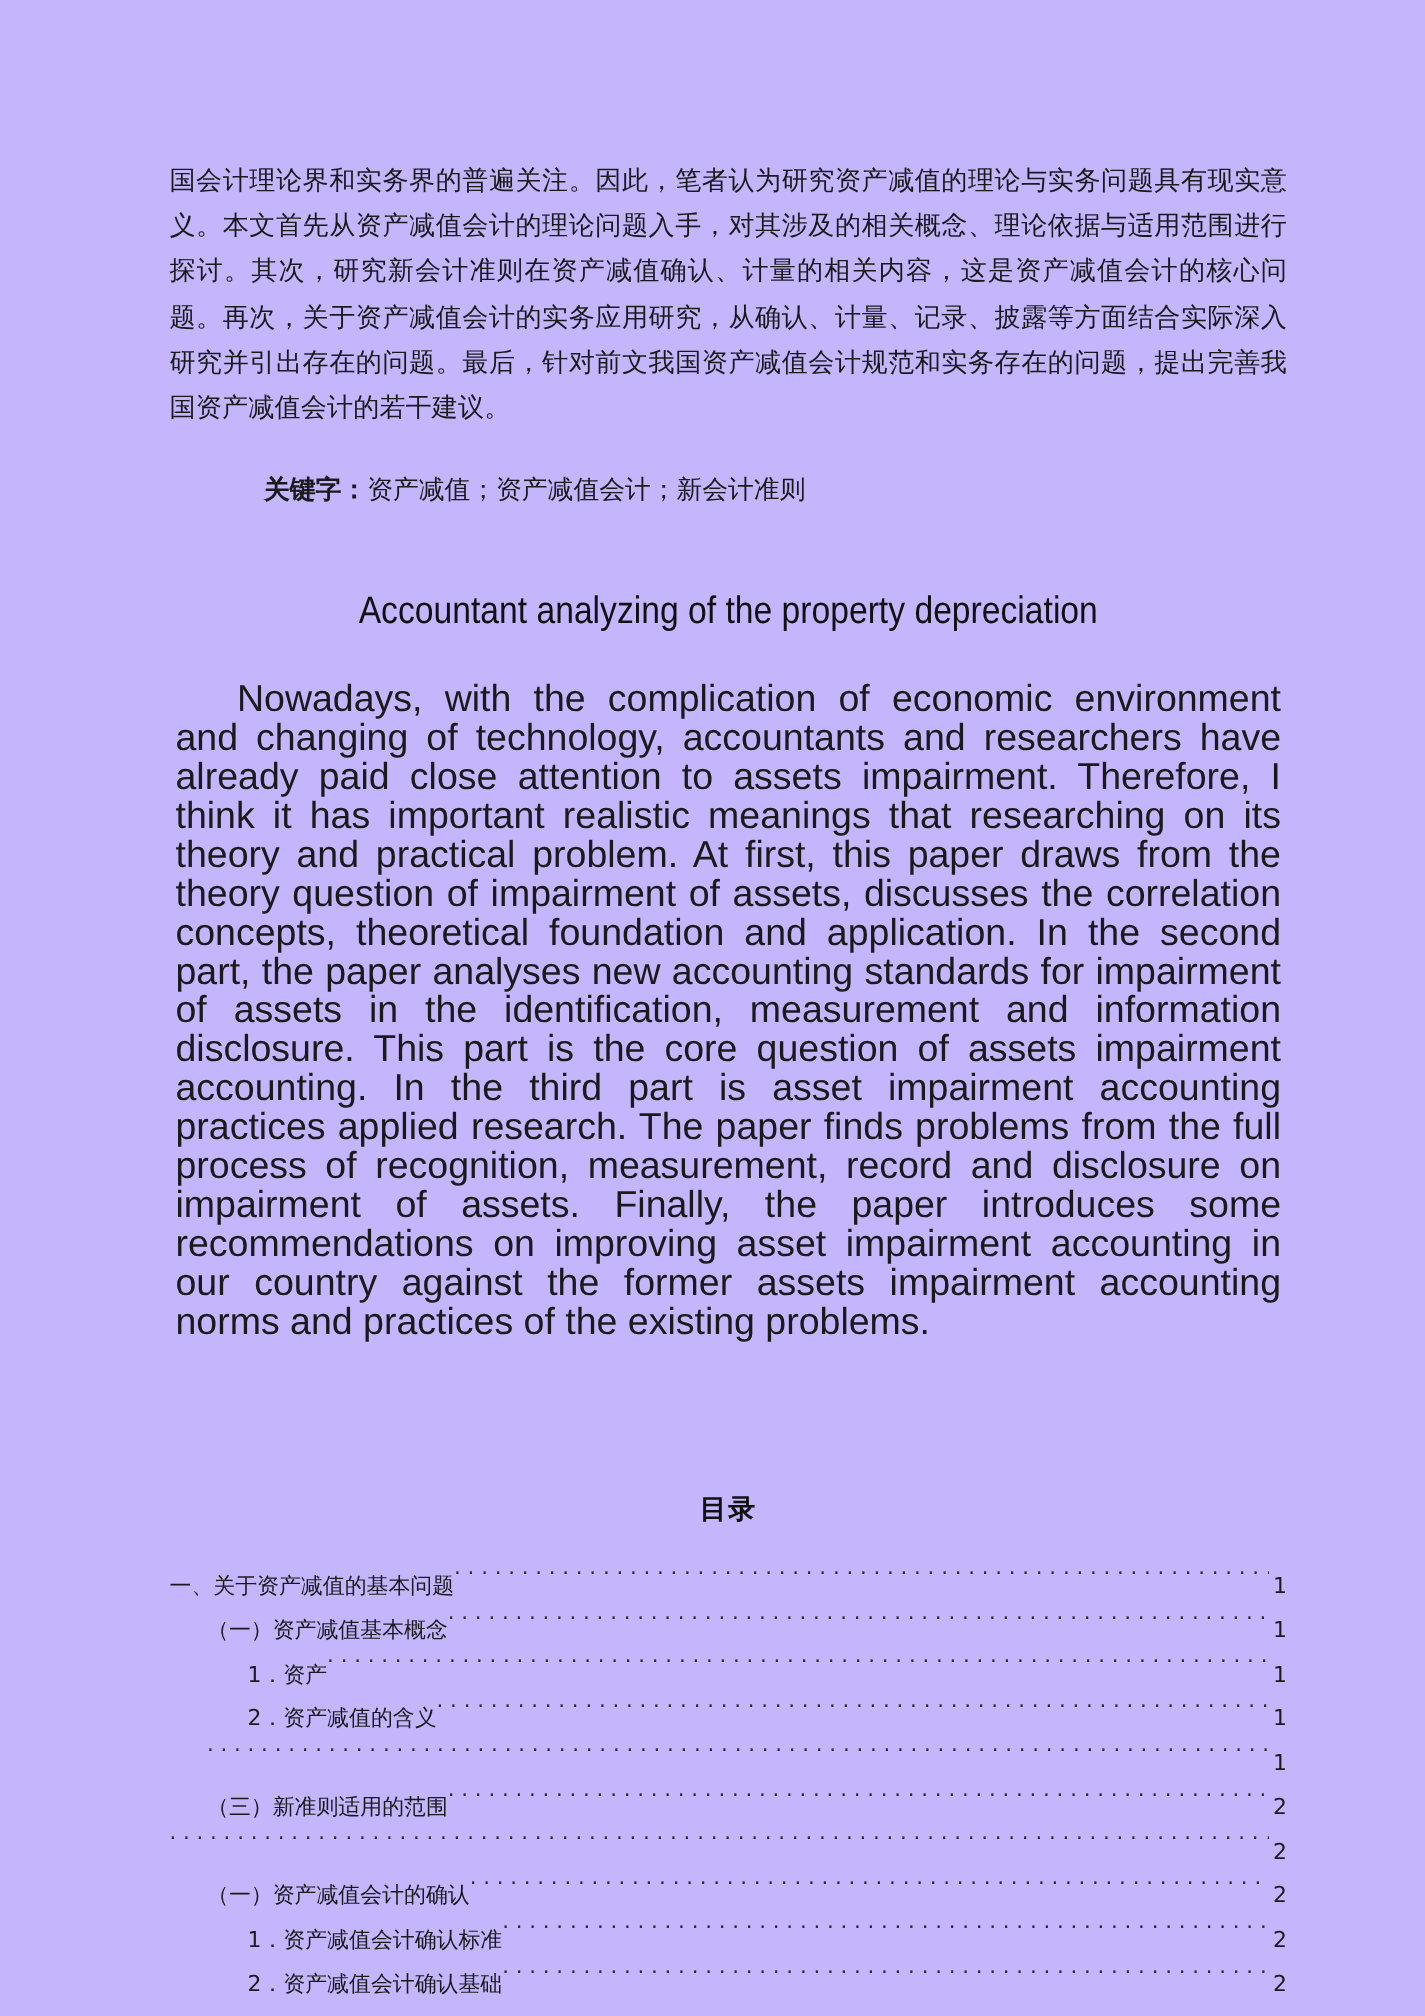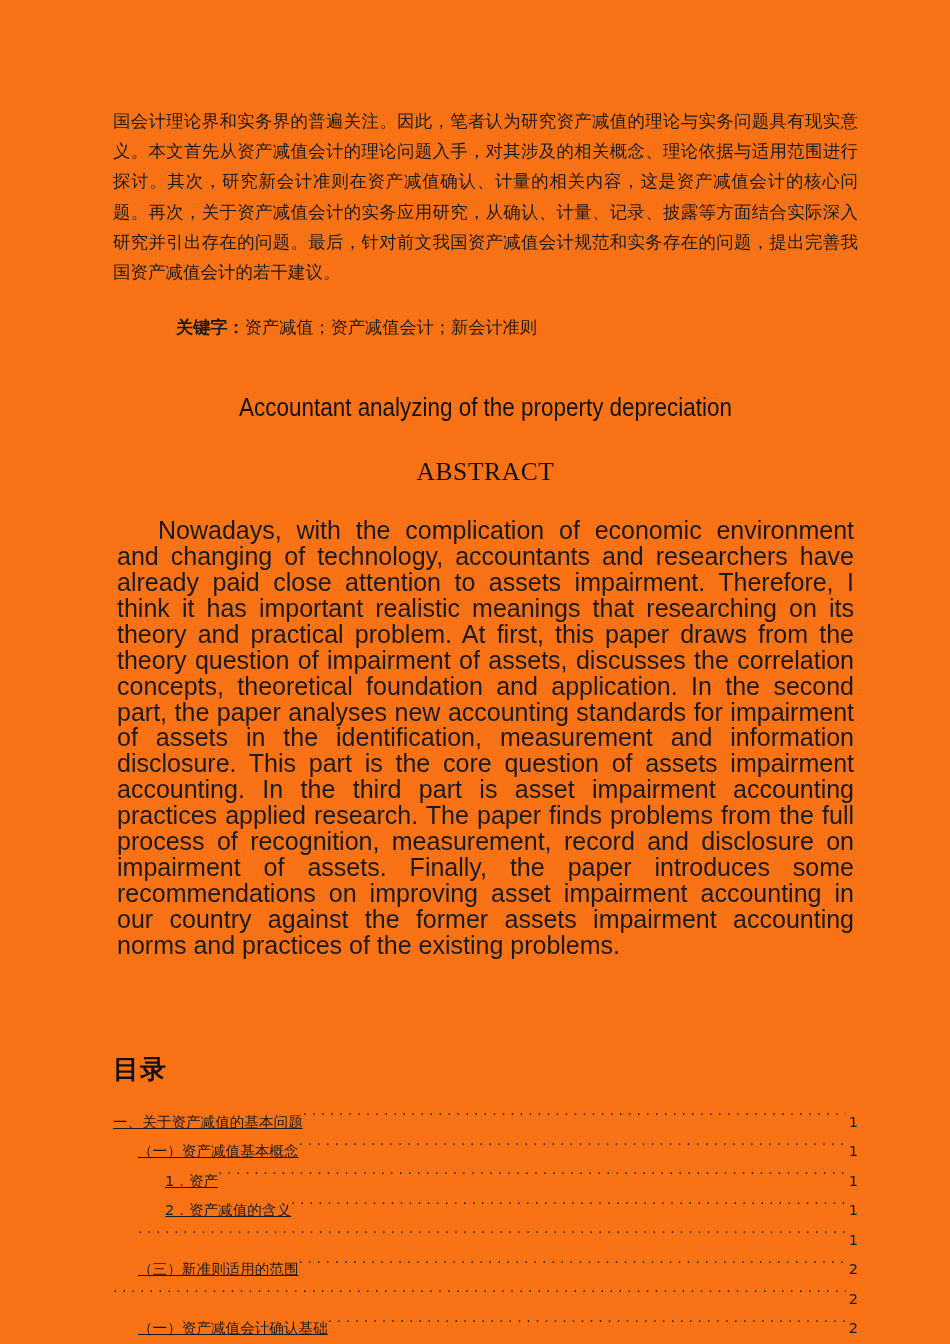--- a/index.html
+++ b/index.html
@@ -4,21 +4,21 @@
 <style>
   html, body {
     margin: 0;
     padding: 0;
     background: #ffffff;
   }
   .page {
     position: relative;
     width: 950px;
     height: 1344px;
-    background: #f97316;
+    background: #c4b5fd;
     margin: 0 auto;
     overflow: hidden;
     box-sizing: border-box;
   }
   .content {
     position: absolute;
     left: 113px;
     top: 0;
     width: 745px;
   }
@@ -101,25 +101,25 @@
     padding-top: 2px;
     text-indent: 22px;
   }
   .en-keywords .kw-label {
     font-weight: bold;
   }
 
   
   .toc-heading {
     font-family: Liberation Serif, serif;
-    font-size: 26px;
+    font-size: 18px;
     line-height: 30px;
     font-weight: bold;
     color: #111111;
-    text-align: left;
+    text-align: center;
     margin: 0;
     padding-top: 92px;
     letter-spacing: 1px;
   }
 
   
   .toc {
     margin: 0;
     padding: 0;
     list-style: none;
@@ -134,21 +134,20 @@
     color: #1a1a1a;
     white-space: nowrap;
     overflow: hidden;
   }
   .toc-row.level-1 { padding-left: 0px; }
   .toc-row.level-2 { padding-left: 25px; }
   .toc-row.level-3 { padding-left: 52px; }
 
   .toc-label {
     flex: 0 0 auto;
-    text-decoration: underline;
   }
   .toc-dots {
     flex: 1 1 auto;
     overflow: hidden;
     margin: 0 0px;
     position: relative;
     height: 1em;
   }
   .toc-dots::after {
     content: ". . . . . . . . . . . . . . . . . . . . . . . . . . . . . . . . . . . . . . . . . . . . . . . . . . . . . . . . . . . . . . . . . . . . . . . . . . . . . . . . . . . . . . . . . . . . . . . . . . . . . . . . . . . . . . . . . . . . . . . . . . . . . . . . . .";
@@ -172,21 +171,20 @@
 
 <div class="page">
   <div class="content">
 
     <p class="cn-para">国会计理论界和实务界的普遍关注。因此，笔者认为研究资产减值的理论与实务问题具有现实意义。本文首先从资产减值会计的理论问题入手，对其涉及的相关概念、理论依据与适用范围进行探讨。其次，研究新会计准则在资产减值确认、计量的相关内容，这是资产减值会计的核心问题。再次，关于资产减值会计的实务应用研究，从确认、计量、记录、披露等方面结合实际深入研究并引出存在的问题。最后，针对前文我国资产减值会计规范和实务存在的问题，提出完善我国资产减值会计的若干建议。</p>
 
     <p class="cn-keywords"><span class="kw-label">关键字：</span><span>资产减值；资产减值会计；新会计准则</span></p>
 
     <h1 class="en-title">Accountant analyzing of the property depreciation</h1>
 
-    <h2 class="abstract-heading">ABSTRACT</h2>
 
     <p class="en-abstract">Nowadays, with the complication of economic environment and changing of technology, accountants and researchers have already paid close attention to assets impairment. Therefore, I think it has important realistic meanings that researching on its theory and practical problem. At first, this paper draws from the theory question of impairment of assets, discusses the correlation concepts, theoretical foundation and application. In the second part, the paper analyses new accounting standards for impairment of assets in the identification, measurement and information disclosure. This part is the core question of assets impairment accounting. In the third part is asset impairment accounting practices applied research. The paper finds problems from the full process of recognition, measurement, record and disclosure on impairment of assets. Finally, the paper introduces some recommendations on improving asset impairment accounting in our country against the former assets impairment accounting norms and practices of the existing problems.</p>
 
 
     <h2 class="toc-heading">目录</h2>
 
     <ul class="toc" id="toc-list">
         <li class="toc-row level-1">
           <span class="toc-label">一、关于资产减值的基本问题</span>
           <span class="toc-dots"></span>
@@ -214,21 +212,21 @@
         <li class="toc-row level-2">
           <span class="toc-label">（三）新准则适用的范围</span>
           <span class="toc-dots"></span>
           <span class="toc-page">2</span>
         </li>
         <li class="toc-row level-1">
           <span class="toc-dots"></span>
           <span class="toc-page">2</span>
         </li>
         <li class="toc-row level-2">
-          <span class="toc-label">（一）资产减值会计确认基础</span>
+          <span class="toc-label">（一）资产减值会计的确认</span>
           <span class="toc-dots"></span>
           <span class="toc-page">2</span>
         </li>
         <li class="toc-row level-3">
           <span class="toc-label">1．资产减值会计确认标准</span>
           <span class="toc-dots"></span>
           <span class="toc-page">2</span>
         </li>
         <li class="toc-row level-3">
           <span class="toc-label">2．资产减值会计确认基础</span>

